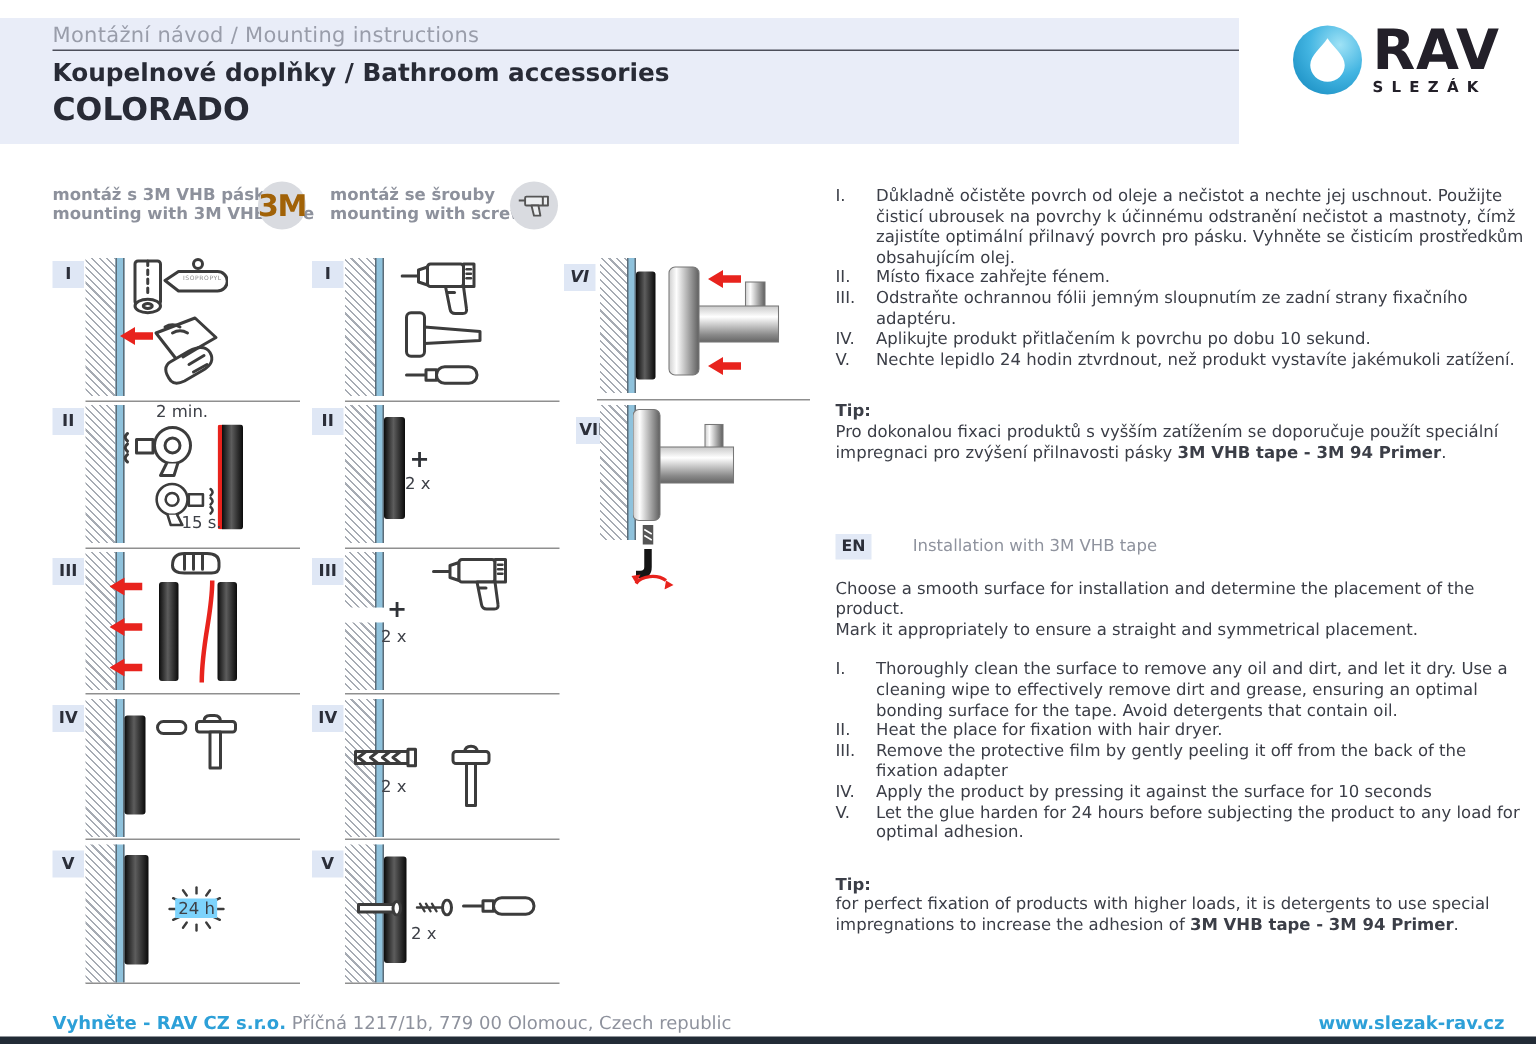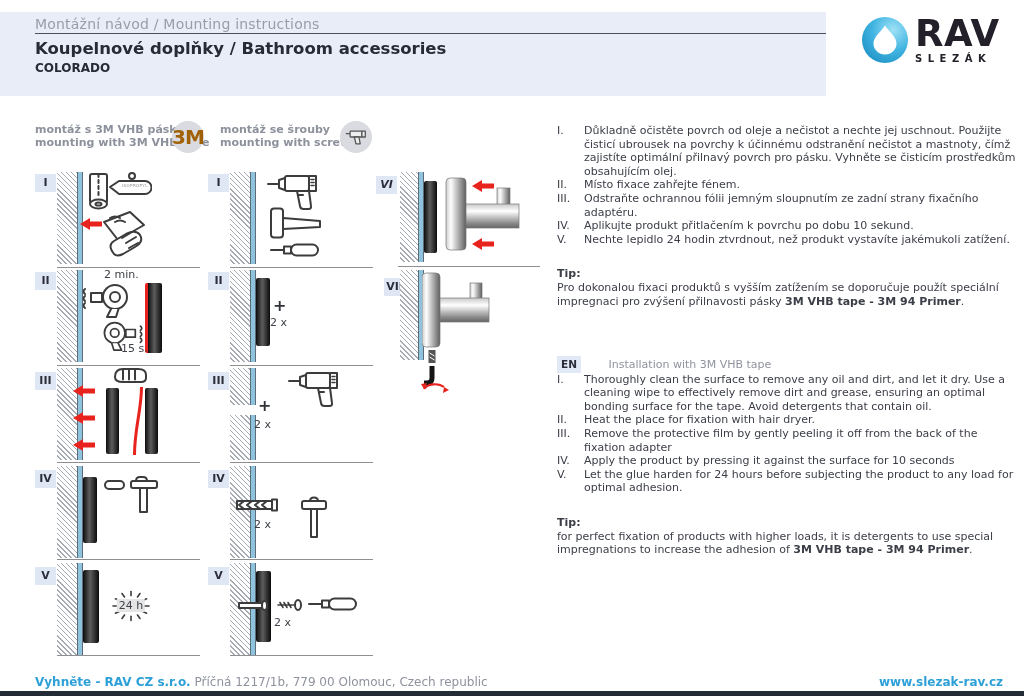--- a/index.html
+++ b/index.html
@@ -4,21 +4,21 @@
 <style>
   * { margin:0; padding:0; box-sizing:border-box; }
   html,body { width:1024px; height:696px; }
   body { position:relative; background:#ffffff; font-family:"DejaVu Sans","Liberation Sans",sans-serif; overflow:hidden; color:#3b3e47; }
 
   
   .band   { position:absolute; left:0; top:12px; width:826px; height:84px; background:#e9edf8; }
   .kicker { position:absolute; left:35px; top:16px; font-size:14px; color:#999daa; letter-spacing:.2px; }
   .kline  { position:absolute; left:35px; top:33px; width:791px; height:1px; background:#4d4f5a; }
   .title1 { position:absolute; left:35px; top:39px; font-size:16.5px; font-weight:bold; color:#282b36; }
-  .title2 { position:absolute; left:35px; top:61px; font-size:12px; font-weight:bold; color:#282b36; }
+  .title2 { position:absolute; left:35px; top:61px; font-size:21px; font-weight:bold; color:#282b36; }
 
   .logo     { position:absolute; left:862px; top:17px; display:flex; align-items:flex-start; }
   .drop     { width:46px; height:46px; border-radius:50%; position:relative; flex:none;
               background:radial-gradient(circle at 68% 28%, #9fe2f6 0%, #43b5e2 45%, #0f84ba 100%); }
   .drop svg { position:absolute; inset:0; }
   .lg-text  { margin-left:7px; }
   .lg-rav   { font-size:37px; line-height:33px; font-weight:bold; color:#232029; letter-spacing:.5px; }
   .lg-slezak{ font-size:10px; font-weight:bold; color:#232029; letter-spacing:5.5px; margin-top:3px; }
 
   
@@ -37,21 +37,21 @@
   .adapter { position:absolute; width:14px; border-radius:2px;
              background:linear-gradient(90deg,#0c0c0c,#5d5d5d 45%,#0a0a0a); }
   .adapter.redge { border-left:3px solid #e8231d; }
   .sep   { position:absolute; height:1px; background:#8f8f8f; }
   .dlabel{ position:absolute; font-size:11px; color:#3e4148; white-space:nowrap; }
   .plus  { font-size:16px; font-weight:bold; color:#2f3237; }
   .icon  { position:absolute; }
   .flip  { transform:scaleX(-1); }
   .clockbox { position:absolute; width:56px; height:44px; }
   .clockbox span { position:absolute; left:50%; top:15px; transform:translateX(-50%);
-                   background:#e5e5e5; padding:0 2px; font-size:11px; color:#3e4148; white-space:nowrap; }
+                   background:#7dd3fc; padding:0 2px; font-size:11px; color:#3e4148; white-space:nowrap; }
 
   
   .txtcol { position:absolute; left:557px; width:463px; font-size:11px; line-height:13.6px; color:#3b3e47; }
   .lang-badge { display:inline-block; background:#e2e9f6; font-weight:bold; font-size:10.5px;
                 padding:1.5px 4px; color:#2b2e39; }
   .lang-head  { color:#8f939e; margin-left:24px; }
   .intro { margin:13px 0 13px; }
   .li { display:flex; }
   .ln { width:27px; flex:none; }
   .lt { flex:1; }
@@ -420,20 +420,24 @@
   <p class="tip">
     <span class="tiplabel">Tip:</span><span>Pro dokonalou fixaci produktů s vyšším zatížením se doporučuje použít speciální impregnaci pro zvýšení přilnavosti pásky </span><b>3M VHB tape - 3M 94 Primer</b><span>.</span>
   </p>
 </div>
 
 <div class="txtcol" style="top:356px;">
   <div>
     <span class="lang-badge">EN</span>
     <span class="lang-head">Installation with 3M VHB tape</span>
   </div>
+  <p class="intro">
+    <span>Choose a smooth surface for installation and determine the placement of the product.</span><br>
+    <span>Mark it appropriately to ensure a straight and symmetrical placement.</span>
+  </p>
   <div>
     <div class="li">
         <span class="ln">I.</span>
         <span class="lt">Thoroughly clean the surface to remove any oil and dirt, and let it dry. Use a cleaning wipe to effectively remove dirt and grease, ensuring an optimal bonding surface for the tape. Avoid detergents that contain oil.</span>
       </div>
     <div class="li">
         <span class="ln">II.</span>
         <span class="lt">Heat the place for fixation with hair dryer.</span>
       </div>
     <div class="li">

